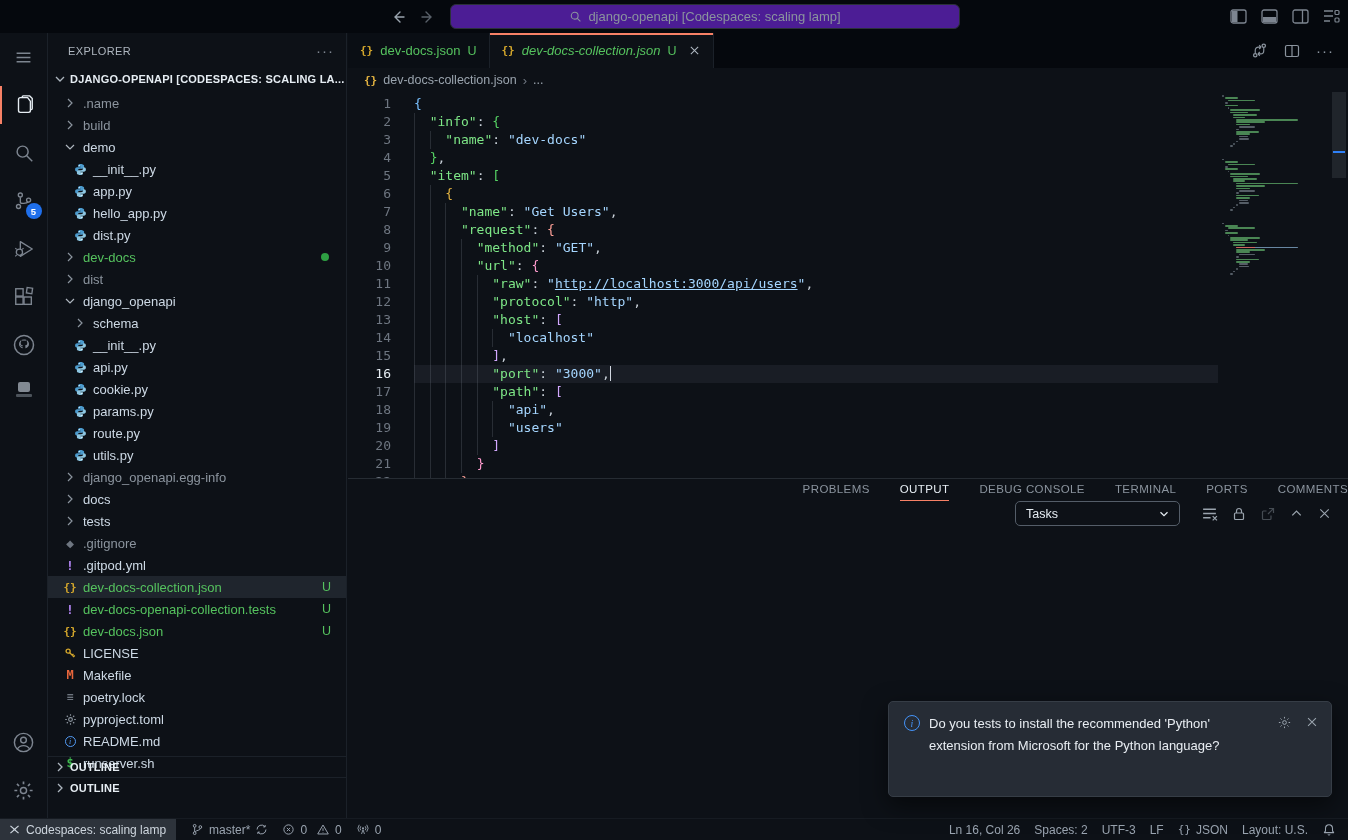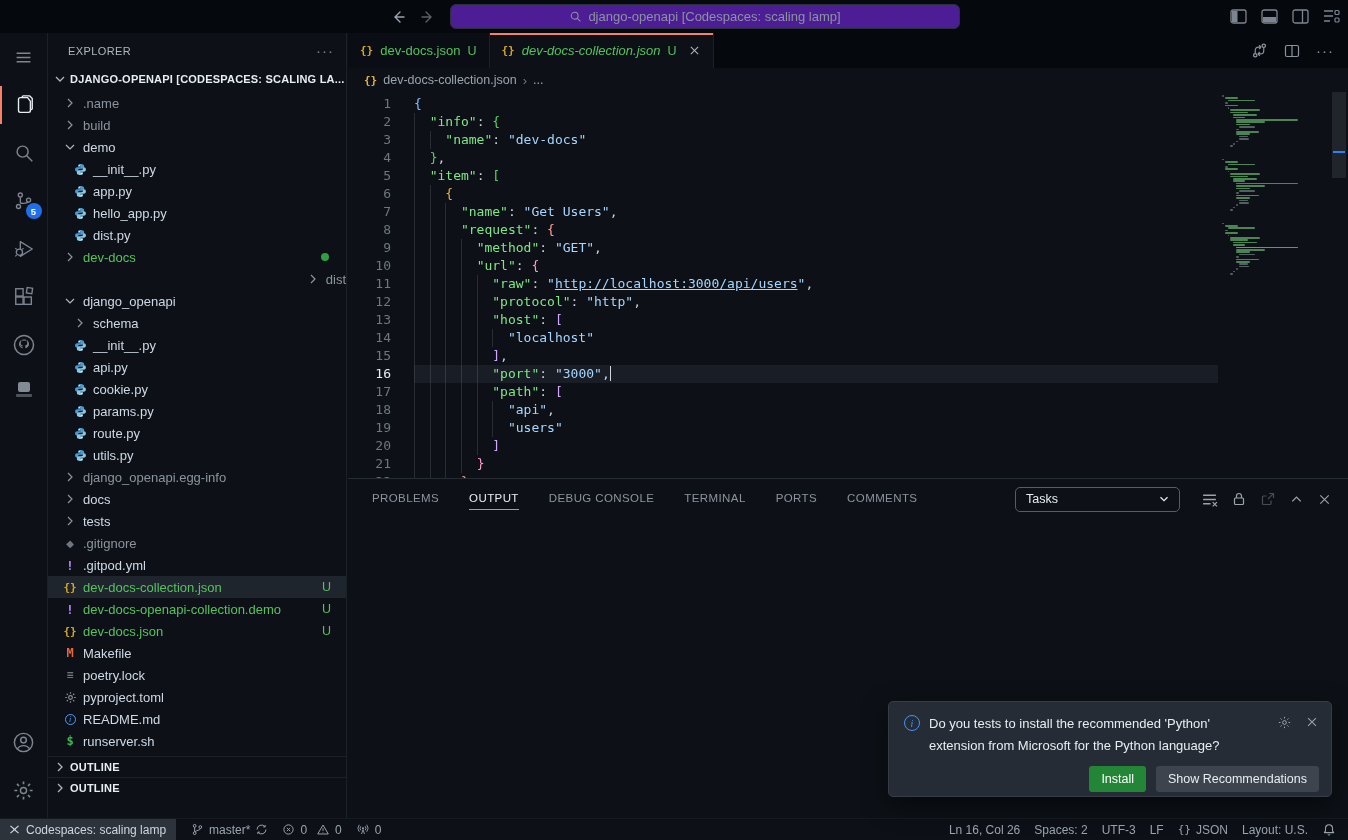--- a/index.html
+++ b/index.html
@@ -79,21 +79,21 @@
   .tk-u{color:#a5d6ff; text-decoration:underline}
   .tk-b1{color:#79c0ff}.tk-b2{color:#56d364}.tk-b3{color:#e3b341}.tk-b4{color:#ffa198}.tk-b5{color:#ff9bce}.tk-b6{color:#d2a8ff}
   .caret { display:inline-block; width:1.5px; height:15px; background:#d1d7e0; vertical-align:middle; margin-top:-2px; }
   .minimap { position:absolute; right:18px; top:0; width:112px; bottom:0; }
   .mm-line { position:absolute; height:1.7px; border-radius:1px; }
   .scrollbar { position:absolute; right:0; top:0; width:18px; bottom:0; }
   .scrollbar .thumb { position:absolute; left:2px; top:0; width:14px; height:86px; background:rgba(121,131,141,.18); }
   .cursor-mark { position:absolute; left:3px; top:59px; width:12px; height:2px; background:#2f81f7; }
   
   .panel { position:absolute; left:0; right:0; bottom:0; height:340px; background:#0d1117; border-top:1px solid #262c33; }
-  .panel-header { height:40px; display:flex; align-items:center; padding-left:24px; }
+  .panel-header { height:40px; display:flex; align-items:flex-end; padding-left:24px;flex-direction:column; }
   .panel-tabs { display:flex; gap:30px; }
   .panel-tab { font-size:11.5px; letter-spacing:.4px; color:#8b949e; padding:4px 0 5px; }
   .panel-tab.active { color:#e6edf3; border-bottom:1.5px solid #f78166; }
   .panel-actions { margin-left:auto; display:flex; align-items:center; gap:13px; padding-right:16px; color:#9aa4ae; }
   .out-select { width:165px; height:25px; border:1px solid #545d68; border-radius:5px; background:#0d1117; color:#e6edf3;
     font-size:12.5px; display:flex; align-items:center; padding:0 8px 0 10px; margin-right:8px; }
   .out-select .chev { margin-left:auto; display:flex; }
   .dim-ic { opacity:.4; }
   
   .statusbar { position:absolute; left:0; bottom:0; width:100%; height:22px; background:#0d1117; border-top:1px solid #161b22;
@@ -328,21 +328,21 @@
         </div>
         <div class="tree-row green" style="padding-left: 14px;">
           <span class="slot">
             <svg width="16" height="16" viewBox="0 0 16 16">
               <path d="M6 4l4 4-4 4" stroke="#8b949e" stroke-width="1.2" fill="none"></path>
             </svg>
           </span>
           <span class="tlabel">dev-docs</span>
           <span class="tdot"></span>
         </div>
-        <div class="tree-row dim" style="padding-left: 14px; justify-content: flex-end;">
+        <div class="tree-row dim" style="padding-left: 14px;">
           <span class="slot">
             <svg width="16" height="16" viewBox="0 0 16 16">
               <path d="M6 4l4 4-4 4" stroke="#8b949e" stroke-width="1.2" fill="none"></path>
             </svg>
           </span>
           <span class="tlabel">dist</span>
         </div>
         <div class="tree-row fg" style="padding-left: 14px;">
           <span class="slot">
             <svg width="16" height="16" viewBox="0 0 16 16">
@@ -465,29 +465,38 @@
           <span class="slot">
             <span class="glyph-icon" style="color:#d4a72c">{}</span>
           </span>
           <span class="tlabel">dev-docs-collection.json</span>
           <span class="tbadge">U</span>
         </div>
         <div class="tree-row green" style="padding-left: 14px;">
           <span class="slot">
             <span class="glyph-icon" style="color:#b083f0;font-size:13px">!</span>
           </span>
-          <span class="tlabel">dev-docs-openapi-collection.demo</span>
+          <span class="tlabel">dev-docs-openapi-collection.tests</span>
           <span class="tbadge">U</span>
         </div>
         <div class="tree-row green" style="padding-left: 14px;">
           <span class="slot">
             <span class="glyph-icon" style="color:#d4a72c">{}</span>
           </span>
           <span class="tlabel">dev-docs.json</span>
           <span class="tbadge">U</span>
+        </div>
+        <div class="tree-row fg" style="padding-left: 14px;">
+          <span class="slot">
+            <svg width="12" height="12" viewBox="0 0 16 16">
+              <circle cx="5.5" cy="5.5" r="2.7" fill="none" stroke="#d4a72c" stroke-width="1.8"></circle>
+              <path d="M7.7 7.7l5.8 5.8M10.8 10.8l1.9-1.6M12.7 12.8l1.7-1.5" stroke="#d4a72c" stroke-width="1.8" fill="none"></path>
+            </svg>
+          </span>
+          <span class="tlabel">LICENSE</span>
         </div>
         <div class="tree-row fg" style="padding-left: 14px;">
           <span class="slot">
             <span class="glyph-icon" style="color:#e8663c;font-size:12px">M</span>
           </span>
           <span class="tlabel">Makefile</span>
         </div>
         <div class="tree-row fg" style="padding-left: 14px;">
           <span class="slot">
             <span style="color:#8b949e;font-size:12px;font-weight:700">≡</span>
@@ -890,19 +899,15 @@
               <path d="M12 3v2.5M12 18.5V21M3 12h2.5M18.5 12H21M5.6 5.6l1.8 1.8M16.6 16.6l1.8 1.8M18.4 5.6l-1.8 1.8M7.4 16.6l-1.8 1.8" stroke="currentColor" stroke-width="1.6"></path>
             </svg>
           </span>
         <span>
             <svg width="14" height="14" viewBox="0 0 16 16">
               <path d="M3.5 3.5l9 9M12.5 3.5l-9 9" stroke="currentColor" stroke-width="1.2"></path>
             </svg>
           </span>
       </div>
     </div>
-    <div class="notif-buttons">
-      <div class="btn btn-install">Install</div>
-      <div class="btn btn-secondary">Show Recommendations</div>
-    </div>
   </div>
 
 </div>
 
 </body></html>

